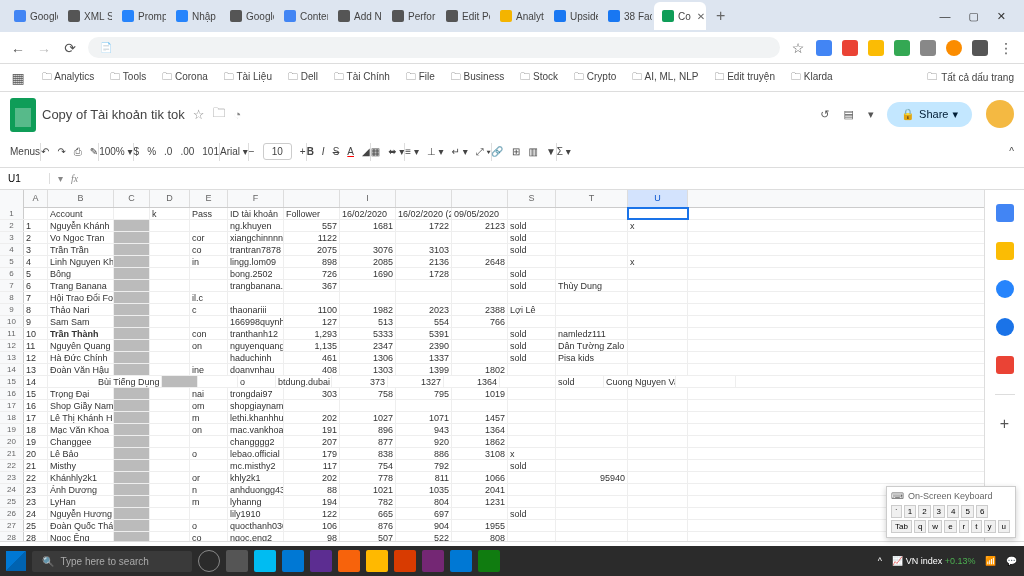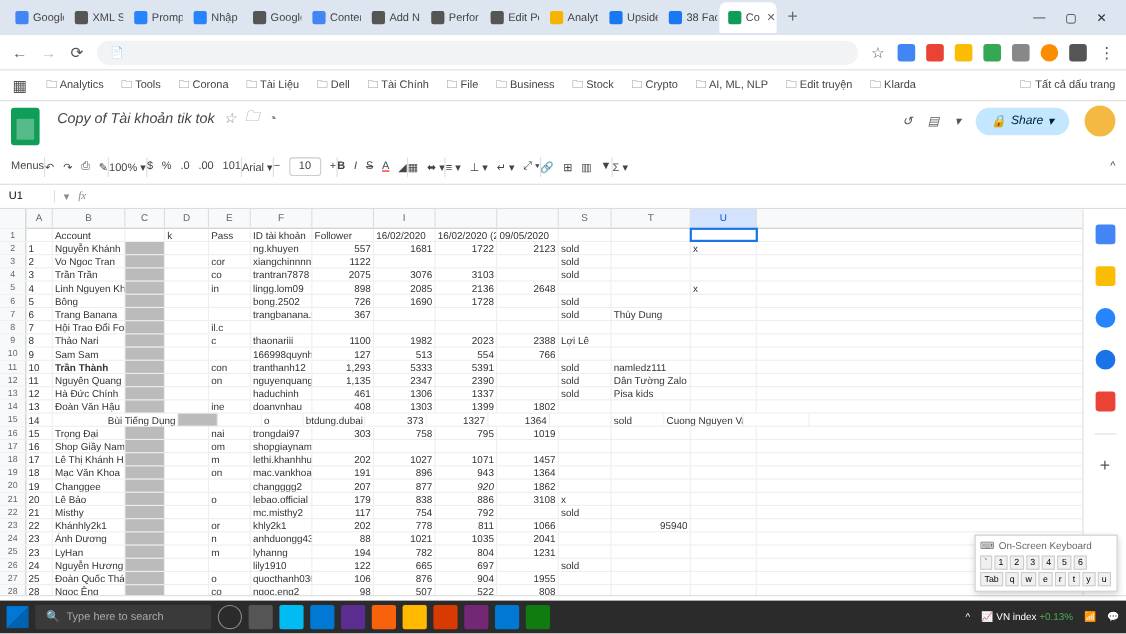--- a/index.html
+++ b/index.html
@@ -21,21 +21,21 @@
 .url-box { flex: 1; background: #f1f3f4; border-radius: 14px; padding: 5px 12px; font-size: 11px; color: #555; display: flex; align-items: center; gap: 8px; }
 .ext-icons { display: flex; gap: 10px; }
 .ext-icon { width: 16px; height: 16px; background: #888; border-radius: 3px; }
 
 
 .bookmarks { height: 28px; display: flex; align-items: center; padding: 0 10px; gap: 16px; font-size: 10px; color: #444; border-bottom: 1px solid #ddd; }
 .bm { display: flex; align-items: center; gap: 4px; cursor: pointer; }
 .bm-right { margin-left: auto; }
 
 
-.sheets-hdr { height: 44px; display: flex; align-items: flex-start; padding: 4px 10px; gap: 16px; font-style: italic; }
+.sheets-hdr { height: 44px; display: flex; align-items: center; padding: 4px 10px; gap: 6px; }
 .sheets-logo { width: 26px; height: 34px; background: #0f9d58; border-radius: 3px; position: relative; margin-top: 2px; }
 .sheets-logo::after { content: ''; position: absolute; top: 10px; left: 5px; right: 5px; bottom: 5px; background: #fff; opacity: .3; }
 .doc-title-area { display: flex; flex-direction: column; gap: 2px; }
 .doc-title-row { display: flex; align-items: center; gap: 8px; font-size: 13px; color: #444; }
 .menu-row { display: flex; gap: 12px; font-size: 11px; color: #444; }
 .menu-row span { cursor: pointer; }
 .hdr-right { margin-left: auto; display: flex; align-items: center; gap: 14px; }
 .share-btn { background: #c3e7ff; color: #001d35; padding: 6px 14px; border-radius: 18px; font-size: 11px; display: flex; align-items: center; gap: 4px; cursor: pointer; }
 .avatar { width: 28px; height: 28px; border-radius: 50%; background: #f4b942; }
 
@@ -609,21 +609,21 @@
         <div class="row">
           <div class="row-hdr">20</div>
           <div class="cell" style="width: 24px;">19</div>
           <div class="cell" style="width: 66px;">Changgee</div>
           <div class="cell redact" style="width: 36px;"></div>
           <div class="cell" style="width: 40px;"></div>
           <div class="cell" style="width: 38px;"></div>
           <div class="cell" style="width: 56px;">changggg2</div>
           <div class="cell num" style="width: 56px;">207</div>
           <div class="cell num" style="width: 56px;">877</div>
-          <div class="cell num" style="width: 56px; font-style: italic;">920</div>
+          <div class="cell num" style="width: 56px;">920</div>
           <div class="cell num" style="width: 56px;">1862</div>
           <div class="cell" style="width: 48px;"></div>
           <div class="cell" style="width: 72px;"></div>
           <div class="cell" style="width: 60px;"></div>
         </div>
         <div class="row">
           <div class="row-hdr">21</div>
           <div class="cell" style="width: 24px;">20</div>
           <div class="cell" style="width: 66px;">Lê Bảo</div>
           <div class="cell redact" style="width: 36px;"></div>

